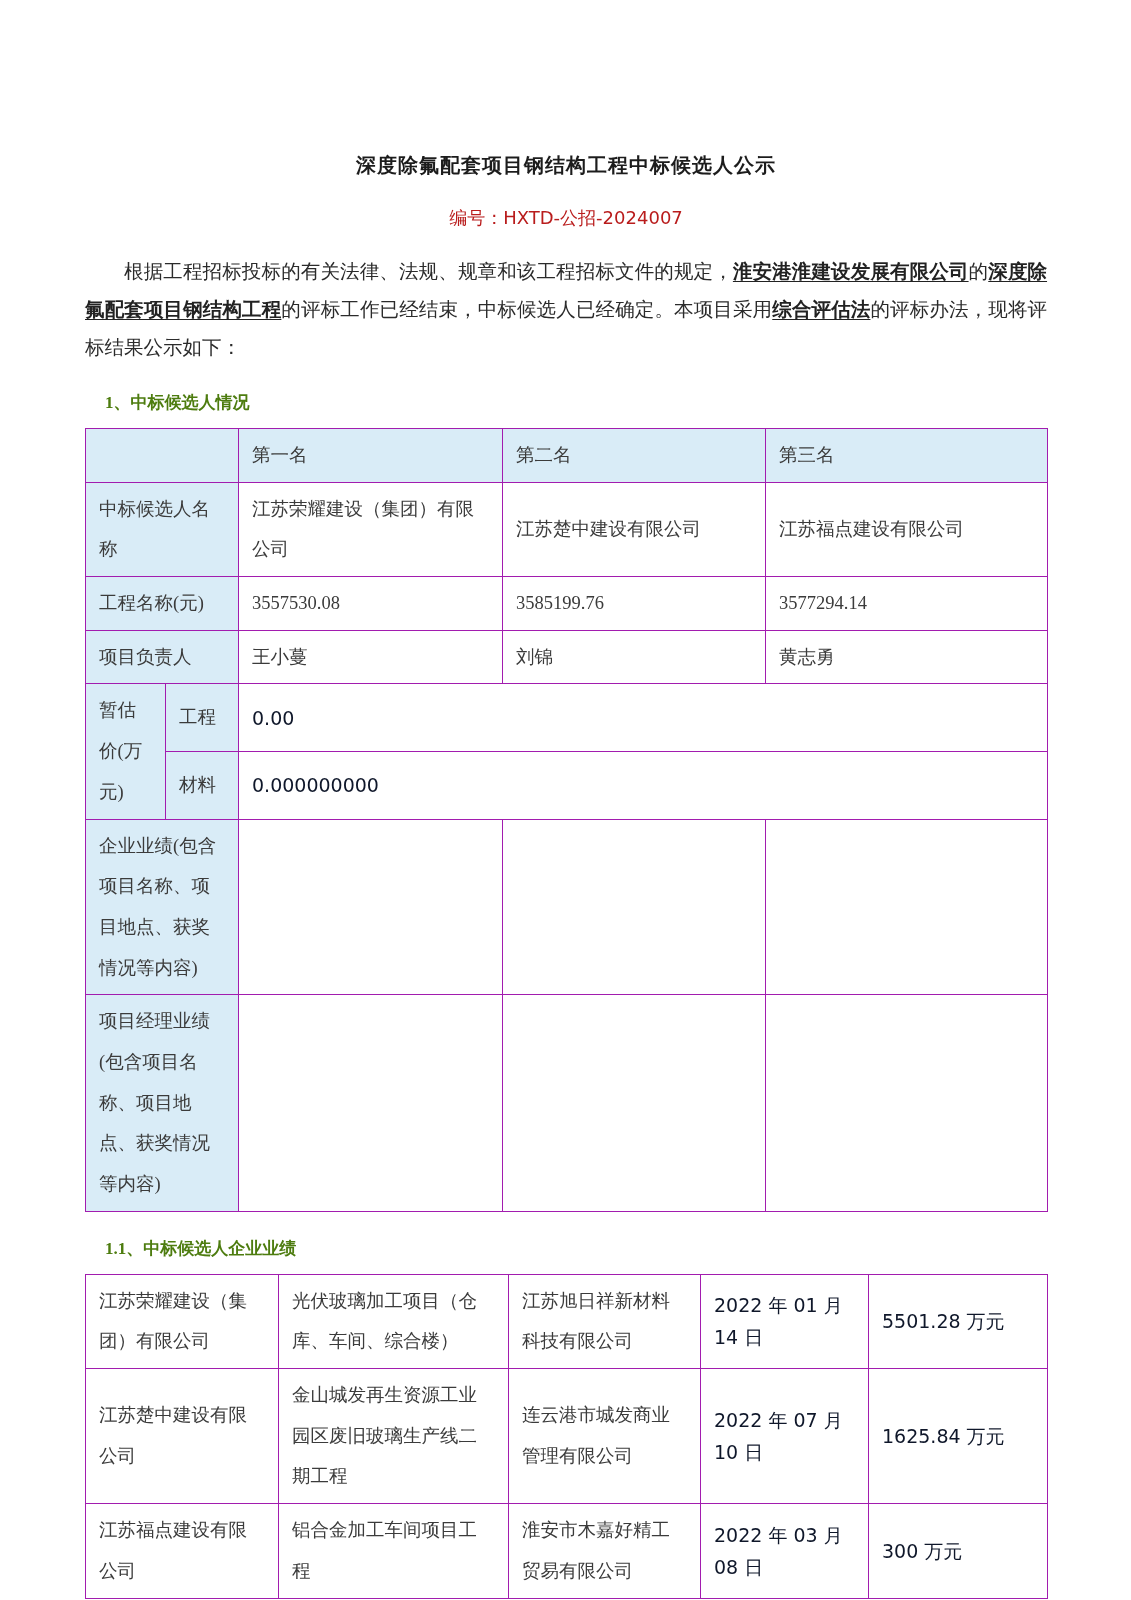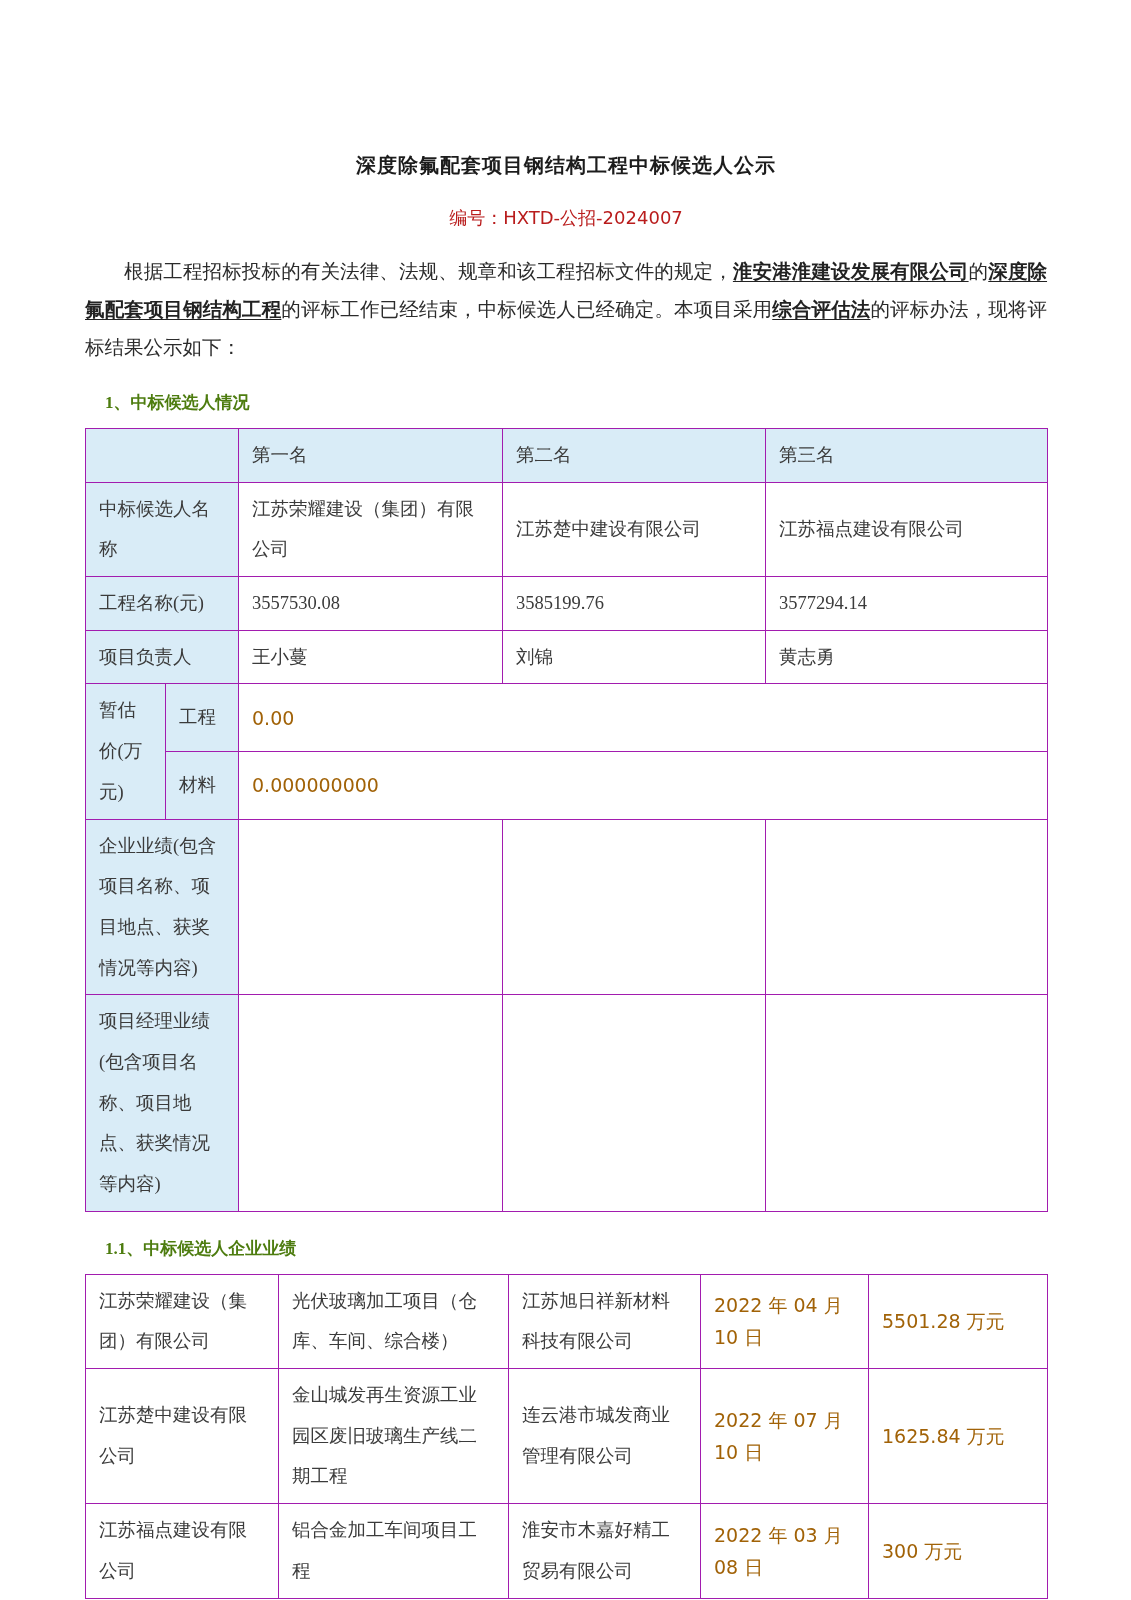--- a/index.html
+++ b/index.html
@@ -68,21 +68,21 @@
     line-height: 2.2;
     color: #3b3b3b;
     vertical-align: middle;
     word-break: break-all;
     overflow: hidden;
   }
   table.grid td.lbl { background: #d9ecf7; }
   table.grid td.num {
     font-family: "DejaVu Sans", "Liberation Sans", sans-serif;
     font-size: 19px;
-    color: #a16207;
+    color: #0f172a;
     line-height: 1.7;
   }
 </style>
 </head>
 <body>
 
 <div class="page">
   <div class="content">
 
     <div class="doc-title">深度除氟配套项目钢结构工程中标候选人公示</div>
@@ -158,21 +158,21 @@
           <col style="width:230px">
           <col style="width:192px">
           <col style="width:168px">
           <col style="width:179px">
       </colgroup>
       <tbody>
       <tr style="height:78px">
         <td>江苏荣耀建设（集团）有限公司</td>
         <td>光伏玻璃加工项目（仓库、车间、综合楼）</td>
         <td>江苏旭日祥新材料科技有限公司</td>
-        <td class="num">2022 年 04 月 10 日</td>
+        <td class="num">2022 年 01 月 14 日</td>
         <td class="num">5501.28 万元</td>
       </tr>
       <tr style="height:103px">
         <td>江苏楚中建设有限公司</td>
         <td>金山城发再生资源工业园区废旧玻璃生产线二期工程</td>
         <td>连云港市城发商业管理有限公司</td>
         <td class="num">2022 年 07 月 10 日</td>
         <td class="num">1625.84 万元</td>
       </tr>
       <tr style="height:76px">

